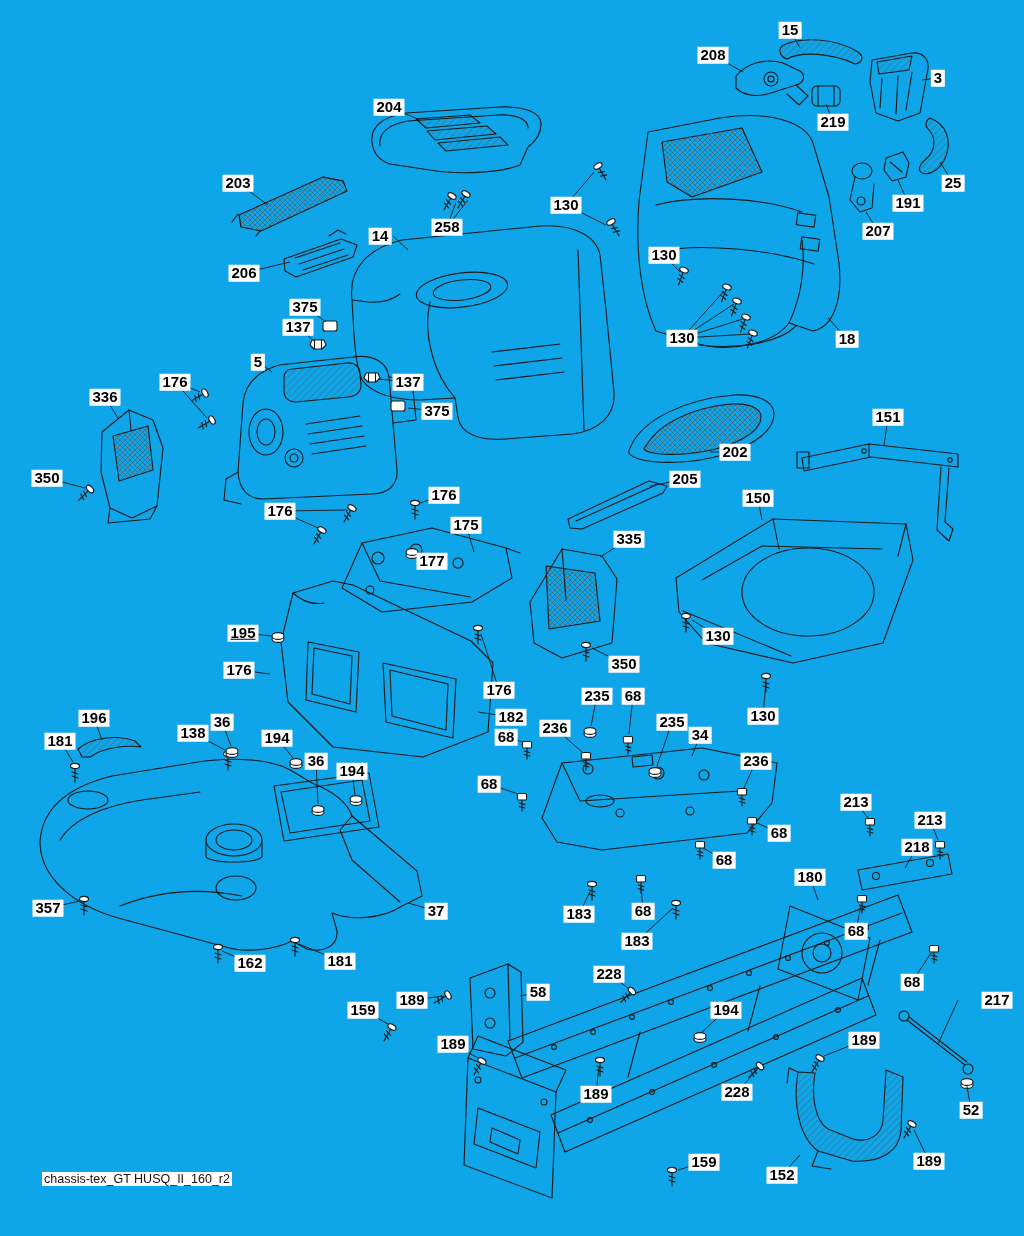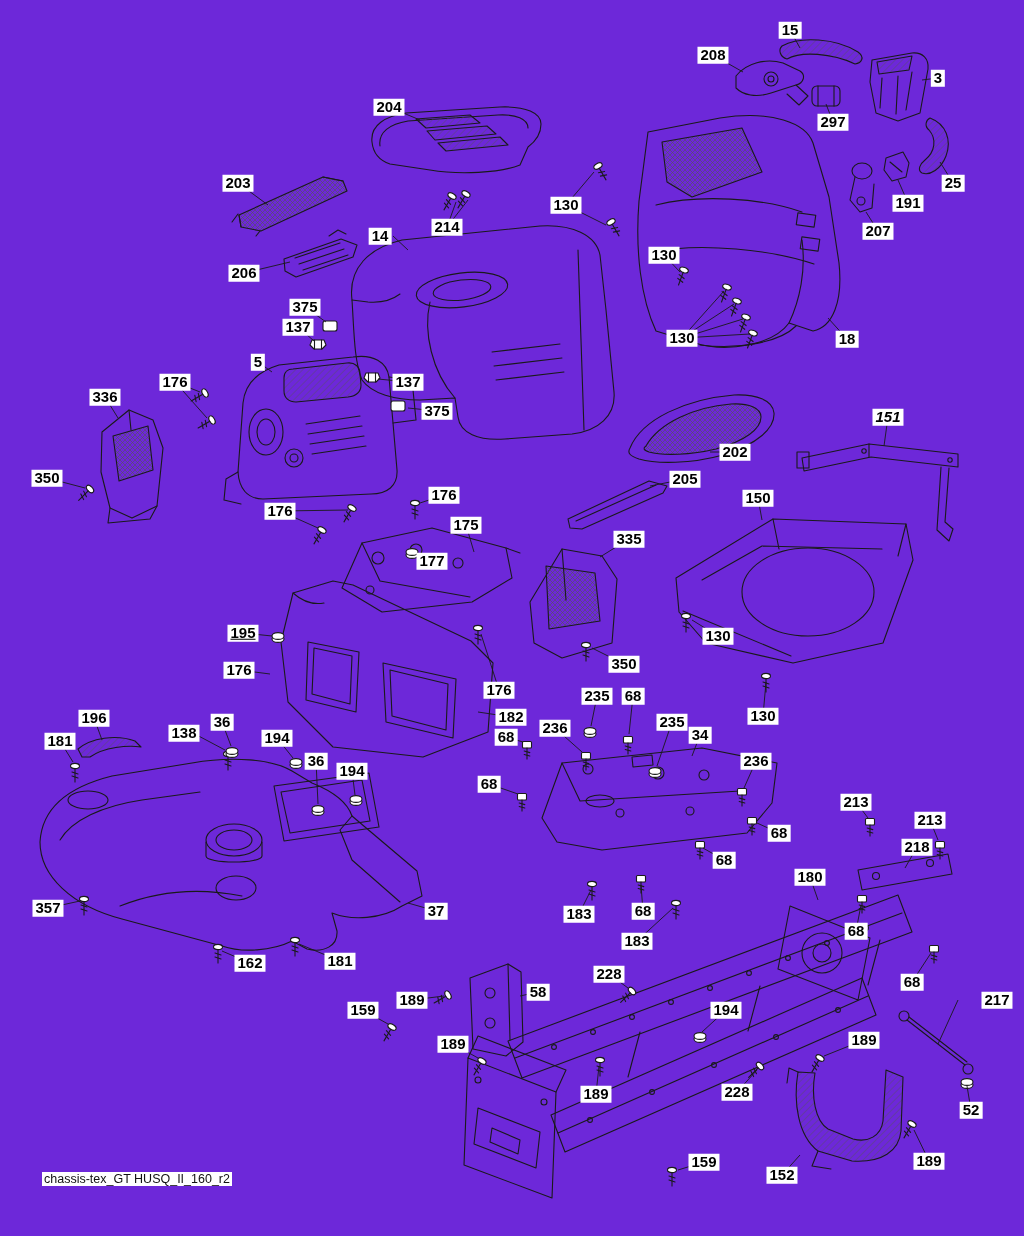--- a/index.html
+++ b/index.html
@@ -1,17 +1,17 @@
 <!DOCTYPE html>
 <html><head>
 <meta charset="utf-8">
 <style>
   html,body{margin:0;padding:0;background:#fff;}
   .viewport{
-    position:relative;width:1024px;height:1236px;background:#6d28d9;
+    position:relative;width:1024px;height:1236px;background:#0ea5e9;
     font-family:"Liberation Sans",sans-serif;overflow:hidden;
   }
   svg.art{position:absolute;left:0;top:0;}
   .label-layer{position:absolute;left:0;top:0;width:100%;height:100%;}
   .callout{
     position:absolute;transform:translate(-50%,-50%);
     font:700 15px "Liberation Sans",sans-serif;color:#000;
     background:#fff;padding:0 3px;line-height:1.1;white-space:nowrap;
   }
   .footer{
@@ -464,42 +464,42 @@
         <line x1="704" y1="1162" x2="678" y2="1170"></line>
         <line x1="782" y1="1175" x2="800" y2="1155"></line>
         <line x1="929" y1="1161" x2="914" y2="1130"></line>
       </g>
 </svg>
 
 <div class="label-layer">
       <div class="callout" style="left: 790px; top: 30px;">15</div>
       <div class="callout" style="left: 713px; top: 55px; text-align: center;">208</div>
       <div class="callout" style="left: 938px; top: 78px;">3</div>
-      <div class="callout" style="left: 833px; top: 122px;">297</div>
+      <div class="callout" style="left: 833px; top: 122px;">219</div>
       <div class="callout" style="left: 389px; top: 107px; text-align: center;">204</div>
       <div class="callout" style="left: 238px; top: 183px;">203</div>
-      <div class="callout" style="left: 447px; top: 227px;">214</div>
+      <div class="callout" style="left: 447px; top: 227px;">258</div>
       <div class="callout" style="left: 380px; top: 236px;">14</div>
       <div class="callout" style="left: 566px; top: 205px;">130</div>
       <div class="callout" style="left: 953px; top: 183px;">25</div>
       <div class="callout" style="left: 908px; top: 203px;">191</div>
       <div class="callout" style="left: 878px; top: 231px;">207</div>
       <div class="callout" style="left: 244px; top: 273px;">206</div>
       <div class="callout" style="left: 664px; top: 255px;">130</div>
       <div class="callout" style="left: 305px; top: 307px;">375</div>
       <div class="callout" style="left: 298px; top: 327px;">137</div>
       <div class="callout" style="left: 682px; top: 338px;">130</div>
       <div class="callout" style="left: 847px; top: 339px;">18</div>
       <div class="callout" style="left: 258px; top: 362px;">5</div>
       <div class="callout" style="left: 408px; top: 382px;">137</div>
       <div class="callout" style="left: 175px; top: 382px;">176</div>
       <div class="callout" style="left: 105px; top: 397px;">336</div>
       <div class="callout" style="left: 437px; top: 411px;">375</div>
       <div class="callout" style="left: 735px; top: 452px;">202</div>
-      <div class="callout" style="left: 888px; top: 417px; font-style: italic;">151</div>
+      <div class="callout" style="left: 888px; top: 417px;">151</div>
       <div class="callout" style="left: 47px; top: 478px;">350</div>
       <div class="callout" style="left: 444px; top: 495px;">176</div>
       <div class="callout" style="left: 280px; top: 511px;">176</div>
       <div class="callout" style="left: 685px; top: 479px;">205</div>
       <div class="callout" style="left: 758px; top: 498px;">150</div>
       <div class="callout" style="left: 466px; top: 525px;">175</div>
       <div class="callout" style="left: 432px; top: 561px;">177</div>
       <div class="callout" style="left: 629px; top: 539px;">335</div>
       <div class="callout" style="left: 243px; top: 633px; text-decoration: underline;">195</div>
       <div class="callout" style="left: 718px; top: 636px;">130</div>
@@ -509,21 +509,21 @@
       <div class="callout" style="left: 511px; top: 717px;">182</div>
       <div class="callout" style="left: 597px; top: 696px;">235</div>
       <div class="callout" style="left: 633px; top: 696px;">68</div>
       <div class="callout" style="left: 555px; top: 728px;">236</div>
       <div class="callout" style="left: 672px; top: 722px;">235</div>
       <div class="callout" style="left: 700px; top: 735px;">34</div>
       <div class="callout" style="left: 506px; top: 737px;">68</div>
       <div class="callout" style="left: 763px; top: 716px;">130</div>
       <div class="callout" style="left: 94px; top: 718px;">196</div>
       <div class="callout" style="left: 60px; top: 741px;">181</div>
-      <div class="callout" style="left: 184px; top: 733px;">138</div>
+      <div class="callout" style="left: 193px; top: 733px;">138</div>
       <div class="callout" style="left: 222px; top: 722px;">36</div>
       <div class="callout" style="left: 277px; top: 738px;">194</div>
       <div class="callout" style="left: 316px; top: 761px;">36</div>
       <div class="callout" style="left: 352px; top: 771px;">194</div>
       <div class="callout" style="left: 756px; top: 761px;">236</div>
       <div class="callout" style="left: 489px; top: 784px;">68</div>
       <div class="callout" style="left: 779px; top: 833px;">68</div>
       <div class="callout" style="left: 856px; top: 802px;">213</div>
       <div class="callout" style="left: 930px; top: 820px;">213</div>
       <div class="callout" style="left: 917px; top: 847px;">218</div>

